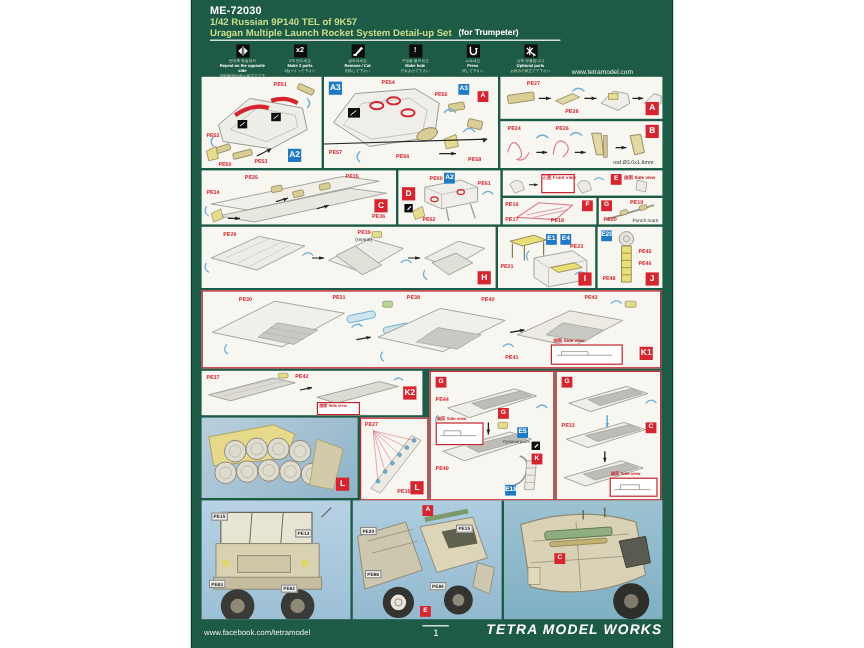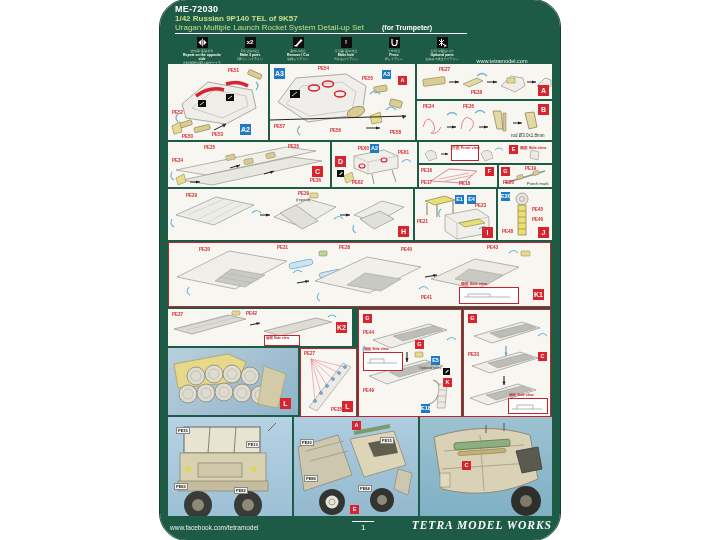--- a/index.html
+++ b/index.html
@@ -1,23 +1,23 @@
 <!DOCTYPE html>
 <html><head>
 <meta charset="utf-8">
 <style>
   html,body{margin:0;padding:0;background:#ffffff;}
   body{width:720px;height:540px;position:relative;font-family:"Liberation Sans",sans-serif;-webkit-font-smoothing:antialiased;}
   .sheet{position:absolute;left:160px;top:0;width:400px;height:540px;background:#1e5b47;outline:1px solid #12co;overflow:hidden;}
-  .sheet{outline:1px solid #123c2e;border-radius:27px;}
+  .sheet{outline:1px solid #123c2e;}
 
   
   .h-code{position:absolute;left:15px;top:4px;color:#fff;font-size:9px;font-weight:bold;letter-spacing:.2px;}
   .h-t1{position:absolute;left:15px;top:14px;color:#c9dd8a;font-size:8px;font-weight:bold;}
-  .h-t2{position:absolute;left:15px;top:23px;color:#c9dd8a;font-size:8px;font-weight:normal;white-space:nowrap;}
+  .h-t2{position:absolute;left:15px;top:23px;color:#c9dd8a;font-size:8px;font-weight:bold;white-space:nowrap;}
   .h-for{position:absolute;left:222px;top:24px;color:#ffffff;font-size:7px;font-weight:bold;}
   .h-rule{position:absolute;left:15px;top:33px;width:292px;height:1px;background:#ffffff;}
   .logo{position:absolute;left:322px;top:3px;width:70px;height:54px;text-align:center;color:#fff;}
   .logo .brand{font-size:12px;font-weight:bold;font-style:italic;letter-spacing:.5px;line-height:10px;}
   .logo .sub{font-size:4.5px;font-weight:bold;letter-spacing:.4px;line-height:5px;}
   .h-site{position:absolute;left:292px;top:58px;width:100px;text-align:center;color:#e8f0e4;font-size:5.5px;}
 
   
   .legend{position:absolute;left:18px;top:37px;width:288px;height:26px;display:flex;}
   .leg{width:48px;text-align:center;color:#cfe0c4;}
@@ -593,14 +593,14 @@
         <circle cx="106" cy="84" r="6" fill="#7f7a6a"></circle>
       <rect x="20" y="56" width="10" height="14" fill="#e0d9bc" stroke="#8f8a74" stroke-width="0.6"></rect>
       <line x1="66" y1="8" x2="66" y2="16" stroke="#6b6657" stroke-width="1.2"></line>
       <line x1="84" y1="6" x2="84" y2="14" stroke="#6b6657" stroke-width="1.2"></line>
     </svg>
     <span class="lab red sm" style="left:42px;top:44px;">C</span>
   </div>
 
   <div class="f-fb" style="left:10px;">www.facebook.com/tetramodel</div>
   <div class="f-page" style="left:192px;">1</div>
-  <div class="f-brand" style="right:8px;font-family:Liberation Serif, serif;">TETRA MODEL WORKS</div>
+  <div class="f-brand" style="right:8px;">TETRA MODEL WORKS</div>
 </div>
 
 </body></html>

